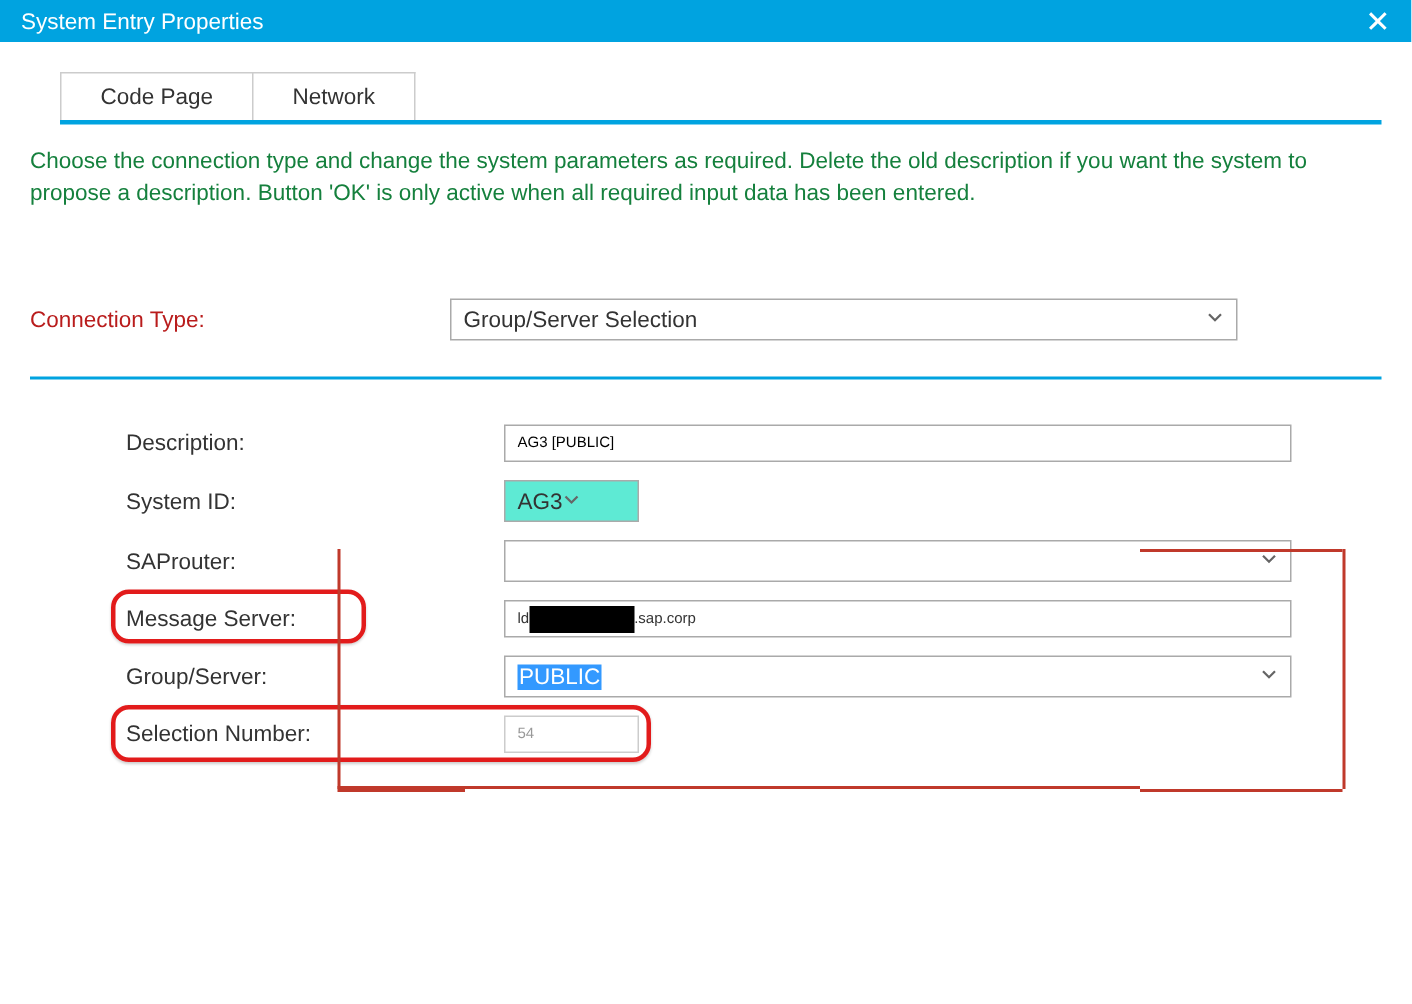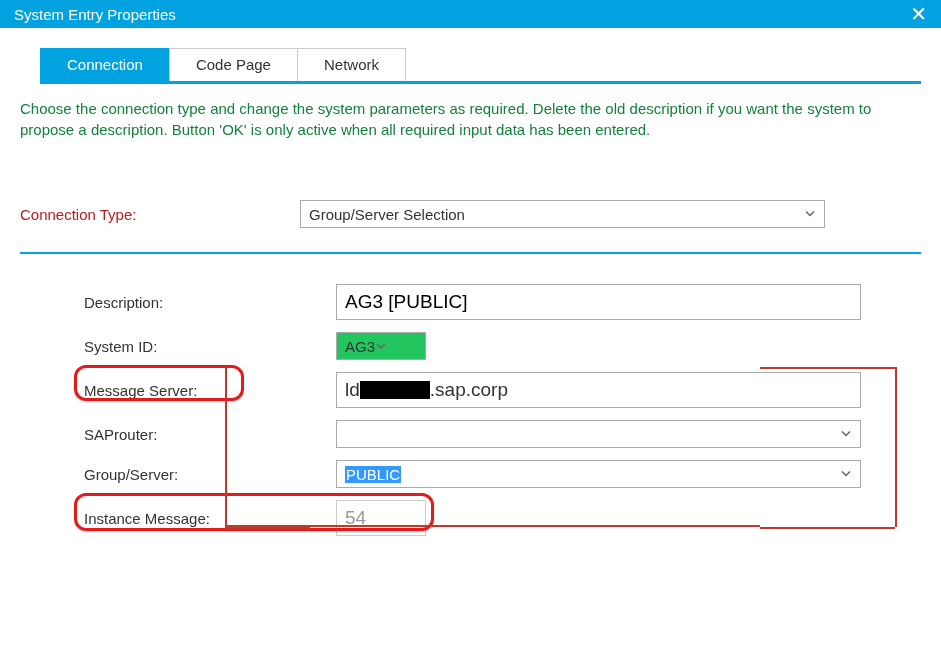--- a/index.html
+++ b/index.html
@@ -121,41 +121,41 @@
       margin-left: 36px;
     }
     .inner-label {
       width: 252px;
       font-size: 15px;
       color: #333;
       padding-left: 0;
     }
     .text-input {
       width: 525px;
-      height: 36px;
+      height: 25px;
       border: 1px solid #aaa;
       padding: 3px 8px;
-      font-size: 19px;
+      font-size: 10px;
       background: #fff;
     }
     .text-input.readonly {
       background: #fff;
       color: #999;
       width: 90px;
       border-right: none;
       border: 1px solid #ccc;
     }
     .small-combo {
       width: 90px;
       height: 28px;
       border: 1px solid #aaa;
       padding: 3px 26px 3px 8px;
       font-size: 15px;
       position: relative;
-      background: #22c55e;
+      background: #5eead4;
       cursor: pointer;
       display: flex;
       align-items: center;
     }
     .redacted {
       display: inline-block;
       width: 70px;
       height: 18px;
       background: #000;
       vertical-align: middle;
@@ -182,21 +182,20 @@
 <body>
 
 <div class="title-bar">
   <span>System Entry Properties</span>
   <span class="close-x">✕</span>
 </div>
 
 <div class="content">
 
   <div class="tabs">
-    <div class="tab active">Connection</div>
     <div class="tab">Code Page</div>
     <div class="tab">Network</div>
   </div>
 
   <p class="instructions">Choose the connection type and change the system parameters as required. Delete the old description if you want the system to propose a description. Button 'OK' is only active when all required input data has been entered.</p>
 
   <div class="form-area">
 
     <div class="form-row">
       <div class="form-label">Connection Type:</div>
@@ -224,56 +223,56 @@
             <span>AG3</span>
             <span class="chev">
               <svg viewBox="0 0 12 12">
                   <polyline points="2,4 6,8 10,4"></polyline>
                 </svg>
             </span>
           </div>
         </div>
 
         <div class="inner-row">
-          <div class="highlight-ring" style="left:-10px; top:-7px; width:170px; height:36px;"></div>
-          <div class="inner-label">Message Server:</div>
-          <div class="text-input" style="display:flex; align-items:center; padding:0 8px;">
-            <span>ld</span>
-            <span class="redacted"></span>
-            <span>.sap.corp</span>
-          </div>
-        </div>
-
-        <div class="inner-row">
           <div class="inner-label">SAProuter:</div>
           <div class="combo">
             <span></span>
             <span class="chev">
               <svg viewBox="0 0 12 12">
                   <polyline points="2,4 6,8 10,4"></polyline>
                 </svg>
             </span>
           </div>
         </div>
 
         <div class="inner-row">
+          <div class="highlight-ring" style="left:-10px; top:-7px; width:170px; height:36px;"></div>
+          <div class="inner-label">Message Server:</div>
+          <div class="text-input" style="display:flex; align-items:center; padding:0 8px;">
+            <span>ld</span>
+            <span class="redacted"></span>
+            <span>.sap.corp</span>
+          </div>
+        </div>
+
+        <div class="inner-row">
           <div class="inner-label">Group/Server:</div>
           <div class="combo">
             <span class="selection-hi">PUBLIC</span>
             <span class="chev">
               <svg viewBox="0 0 12 12">
                   <polyline points="2,4 6,8 10,4"></polyline>
                 </svg>
             </span>
           </div>
         </div>
 
         <div class="inner-row">
           <div class="highlight-ring" style="left:-10px; top:-7px; width:360px; height:38px;"></div>
-          <div class="inner-label">Instance Message:</div>
+          <div class="inner-label">Selection Number:</div>
           <input class="text-input readonly" readonly="" value="54" style="">
         </div>
 
         <div class="annot-bracket" style="left:205px; top:113px; width:535px; height:160px; border-top:none; border-left:none; border-right:none;"></div>
         <div class="annot-bracket" style="left:205px; top:113px; width:0; height:160px; border:none; border-left:2px solid #c0392b;"></div>
         <div class="annot-bracket" style="left:740px; top:113px; width:135px; height:0; border:none; border-top:2px solid #c0392b;"></div>
         <div class="annot-bracket" style="left:875px; top:113px; width:0; height:160px; border:none; border-left:2px solid #c0392b;"></div>
         <div class="annot-bracket" style="left:740px; top:273px; width:135px; height:0; border:none; border-top:2px solid #c0392b;"></div>
         <div class="annot-bracket" style="left:205px; top:273px; width:85px; height:0; border:none; border-top:2px solid #c0392b;"></div>
 

